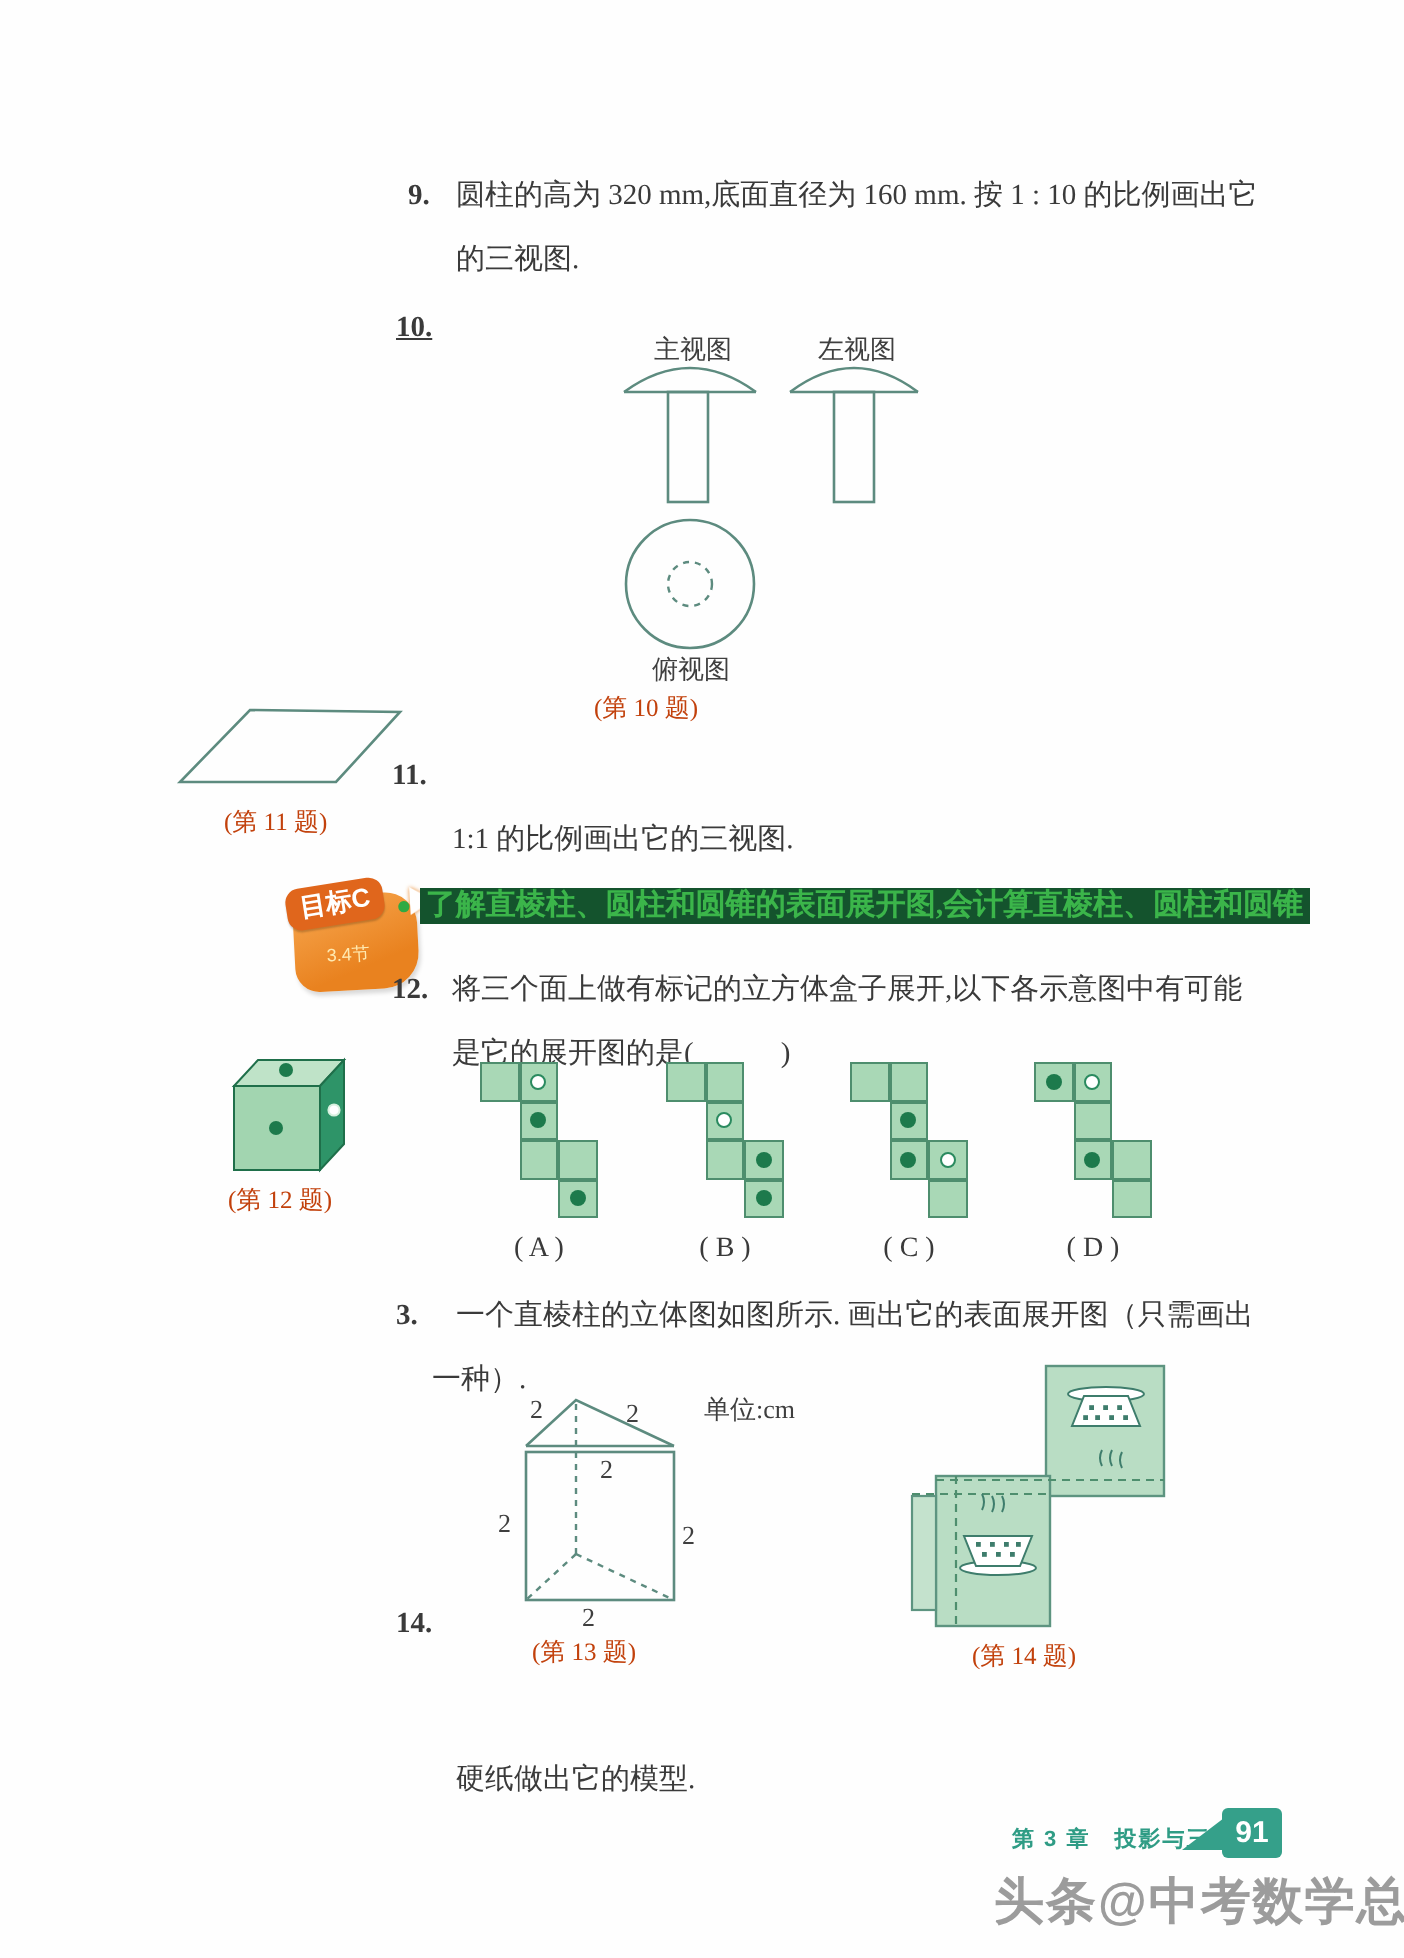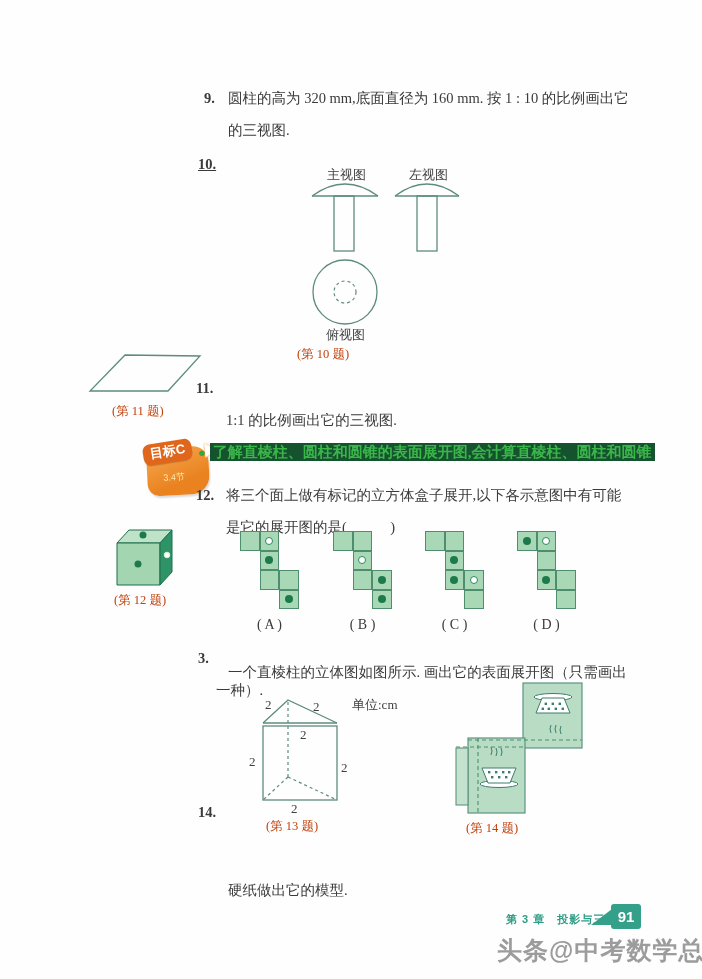--- a/index.html
+++ b/index.html
@@ -161,21 +161,21 @@
       </div>
       <div class="net-cell" style="left: 19.5px; top: 19.5px;"></div>
       <div class="net-cell" style="left: 19.5px; top: 39px;">
         <span class="mark mark-dot"></span>
       </div>
       <div class="net-cell" style="left: 39px; top: 39px;"></div>
       <div class="net-cell" style="left: 39px; top: 58.5px;"></div>
     </div>
 
   <div class="t num" style="left:198px;top:650px;">3.</div>
-  <div class="t" style="left:228px;top:650px;margin-top:14px;">一个直棱柱的立体图如图所示. 画出它的表面展开图（只需画出</div>
+  <div class="t" style="left:228px;top:650px;">一个直棱柱的立体图如图所示. 画出它的表面展开图（只需画出</div>
   <div class="t" style="left:216px;top:682px;">一种）.</div>
   <div class="figlbl" style="left:352px;top:696px;">单位:cm</div>
 
   <svg style="left:245px;top:690px;" width="115" height="128">
     <polyline class="stroke" points="18,33 43,10 92,33"></polyline>
     <line class="stroke" x1="18" y1="33" x2="92" y2="33"></line>
     <rect class="stroke" x="18" y="36" width="74" height="74"></rect>
     <line class="dash" x1="43" y1="12" x2="43" y2="87"></line>
     <line class="dash" x1="43" y1="87" x2="18" y2="110"></line>
     <line class="dash" x1="43" y1="87" x2="92" y2="110"></line>
@@ -207,21 +207,21 @@
     </defs>
     <rect x="73" y="7" width="59" height="65" fill="#b9ddc4" stroke="#5d9480" stroke-width="1.2"></rect>
     <rect x="18" y="62" width="57" height="75" fill="#b9ddc4" stroke="#5d9480" stroke-width="1.2"></rect>
     <rect x="6" y="72" width="12" height="57" fill="#c4e2cd" stroke="#5d9480" stroke-width="1.1"></rect>
     <line x1="18" y1="64" x2="132" y2="64" stroke="#4e8e6e" stroke-width="1.1" stroke-dasharray="4,3"></line>
     <line x1="6" y1="71" x2="75" y2="71" stroke="#4e8e6e" stroke-width="1.1" stroke-dasharray="4,3"></line>
     <line x1="28" y1="62" x2="28" y2="137" stroke="#4e8e6e" stroke-width="1.1" stroke-dasharray="4,3"></line>
     <use href="#bowl" transform="translate(49,92)"></use>
     <use href="#bowl" transform="translate(103,37) rotate(180)"></use>
   </svg>
-  <div class="cap" style="left:466px;top:820px;text-align:right;">(第 14 题)</div>
+  <div class="cap" style="left:486px;top:820px;text-align:right;">(第 14 题)</div>
 
   <div class="t num" style="left:198px;top:804px;">14.</div>
   <div class="t" style="left:228px;top:882px;">硬纸做出它的模型.</div>
 
   <div class="footer-chapter">第 3 章　投影与三视图</div>
   <div class="flag-tri"></div>
   <div class="flag-box">91</div>
   <div class="watermark">头条@中考数学总复习</div>
 
 </div>

